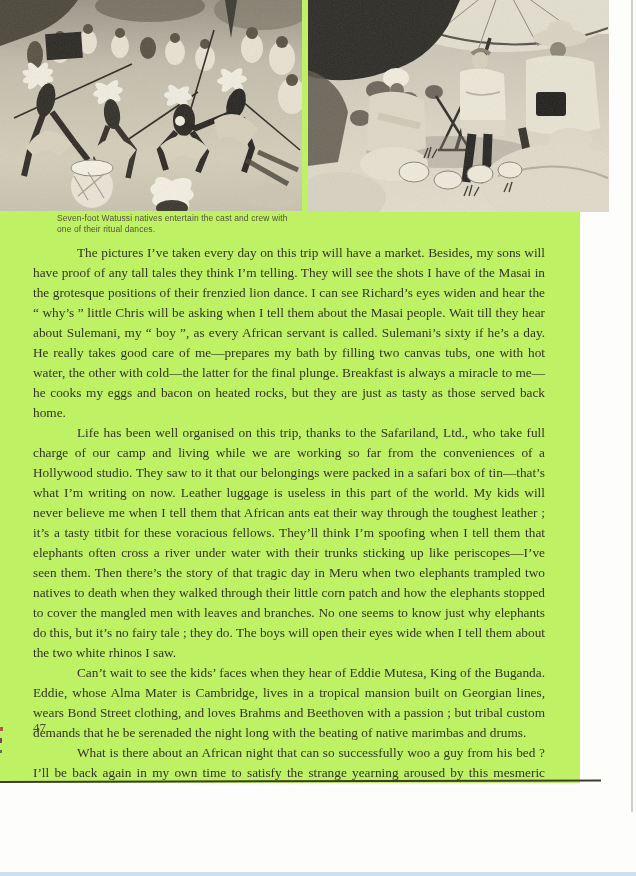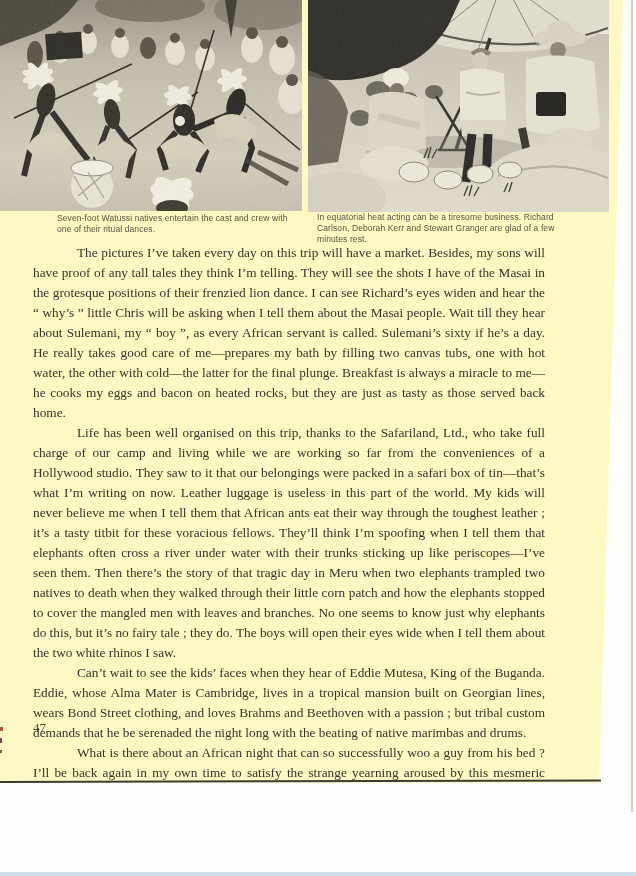--- a/index.html
+++ b/index.html
@@ -4,22 +4,22 @@
 <style>
   * { box-sizing: border-box; }
   html,body { margin:0; padding:0; background:#ffffff; }
   #screenshot {
     position:relative; width:636px; height:876px;
     background:#fdfdfb; overflow:hidden;
     font-family:"Liberation Serif", serif;
   }
   
   .page {
-    position:absolute; left:0; top:0; width:636px; height:783px;
-    background:#fef9c3;
+    position:absolute; left:0; top:0; width:580px; height:783px;
+    background:#bef264;
     clip-path: polygon(0 0, 623px 0, 599px 783px, 0 783px);
   }
   .page-bottom-edge {
     position:absolute; left:0; top:781px; width:601px; height:2px;
     background:#3e3b33; transform:rotate(-0.15deg); transform-origin:left center;
   }
   .scan-edge-line {
     position:absolute; left:631px; top:0; width:2px; height:812px;
     background:#d0d0c9;
   }
@@ -258,21 +258,20 @@
           <path d="M116,158 l4,-10 M120,158 l3,-11 M124,158 l5,-9"></path>
           <path d="M156,196 l4,-10 M161,196 l3,-11 M166,196 l5,-9"></path>
           <path d="M196,192 l4,-9 M201,192 l3,-10"></path>
         </g>
         <rect width="301" height="212" filter="url(#grainR)" opacity="0.14"></rect>
       </svg>
     </figure>
 
     <figcaption class="caption" id="caption-left">Seven-foot Watussi natives entertain the cast and crew with one of their ritual dances.</figcaption>
 
-    <figcaption class="caption" id="caption-right">In equatorial heat acting can be a tiresome business. Richard Carlson, Deborah Kerr and Stewart Granger are glad of a few minutes rest.</figcaption>
 
     <div class="article">
       <p>The pictures I’ve taken every day on this trip will have a market.  Besides, my sons will have proof of any tall tales they think I’m telling.  They will see the shots I have of the Masai in the grotesque positions of their frenzied lion dance.  I can see Richard’s eyes widen and hear the “ why’s ” little Chris will be asking when I tell them about the Masai people.  Wait till they hear about Sulemani, my “ boy ”, as every African servant is called.  Sulemani’s sixty if he’s a day.  He really takes good care of me—prepares my bath by filling two canvas tubs, one with hot water, the other with cold—the latter for the final plunge.  Breakfast is always a miracle to me—he cooks my eggs and bacon on heated rocks, but they are just as tasty as those served back home.</p>
       <p>Life has been well organised on this trip, thanks to the Safariland, Ltd., who take full charge of our camp and living while we are working so far from the conveniences of a Hollywood studio.  They saw to it that our belongings were packed in a safari box of tin—that’s what I’m writing on now.  Leather luggage is useless in this part of the world.  My kids will never believe me when I tell them that African ants eat their way through the toughest leather ; it’s a tasty titbit for these voracious fellows.  They’ll think I’m spoofing when I tell them that elephants often cross a river under water with their trunks sticking up like periscopes—I’ve seen them.  Then there’s the story of that tragic day in Meru when two elephants trampled two natives to death when they walked through their little corn patch and how the elephants stopped to cover the mangled men with leaves and branches.  No one seems to know just why elephants do this, but it’s no fairy tale ; they do.  The boys will open their eyes wide when I tell them about the two white rhinos I saw.</p>
       <p>Can’t wait to see the kids’ faces when they hear of Eddie Mutesa, King of the Buganda. Eddie, whose Alma Mater is Cambridge, lives in a tropical mansion built on Georgian lines, wears Bond Street clothing, and loves Brahms and Beethoven with a passion ; but tribal custom demands that he be serenaded the night long with the beating of native marimbas and drums.</p>
       <p>What is there about an African night that can so successfully woo a guy from his bed ?  I’ll be back again in my own time to satisfy the strange yearning aroused by this mesmeric continent.</p>
     </div>
 
     <div class="page-number">47</div>
   </div>

